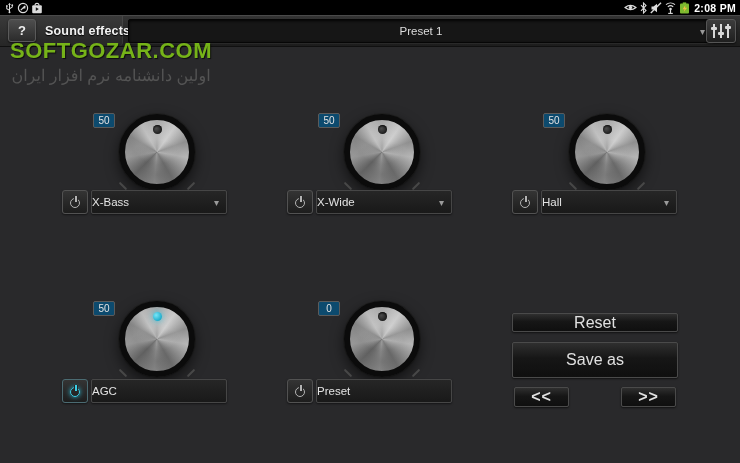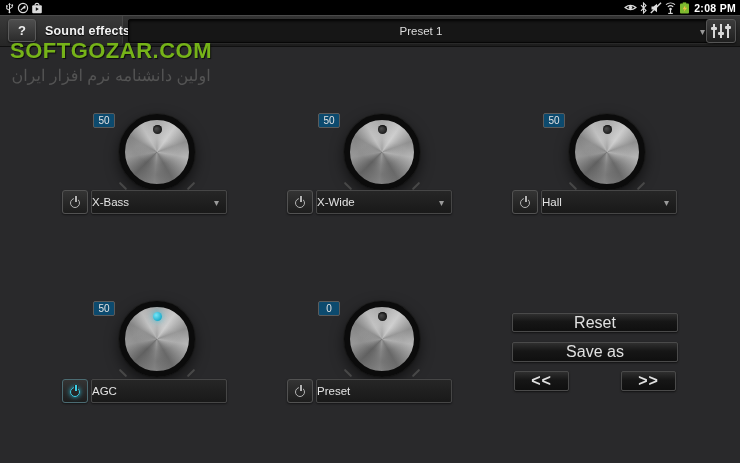--- a/index.html
+++ b/index.html
@@ -137,21 +137,21 @@
   .dd-arrow{position:absolute;right:7px;color:#9a9a9a;font-size:10px;}
   
   .actions{position:absolute;left:512px;top:313px;width:166px;}
   .act-btn{
     height:19px;box-sizing:border-box;border:1px solid #4a4a4a;border-radius:2px;
     background:linear-gradient(#2f2f2f,#161616 45%,#0f0f0f);
     color:#e0e0e0;font-size:16px;display:flex;align-items:center;justify-content:center;
     cursor:pointer;box-shadow:0 1px 2px rgba(0,0,0,.6);
   }
   .act-reset{margin-bottom:10px;}
-  .act-save{height:20px;margin-bottom:9px;}
+  .act-save{height:36px;margin-bottom:9px;}
   .nav-row{display:flex;justify-content:space-between;padding:0 2px;}
   .nav-btn{width:55px;height:20px;font-weight:bold;letter-spacing:1px;}
 </style>
 </head>
 <body>
 
 <div class="screen">
 
   <div class="status-bar">
     <div class="st-group">

